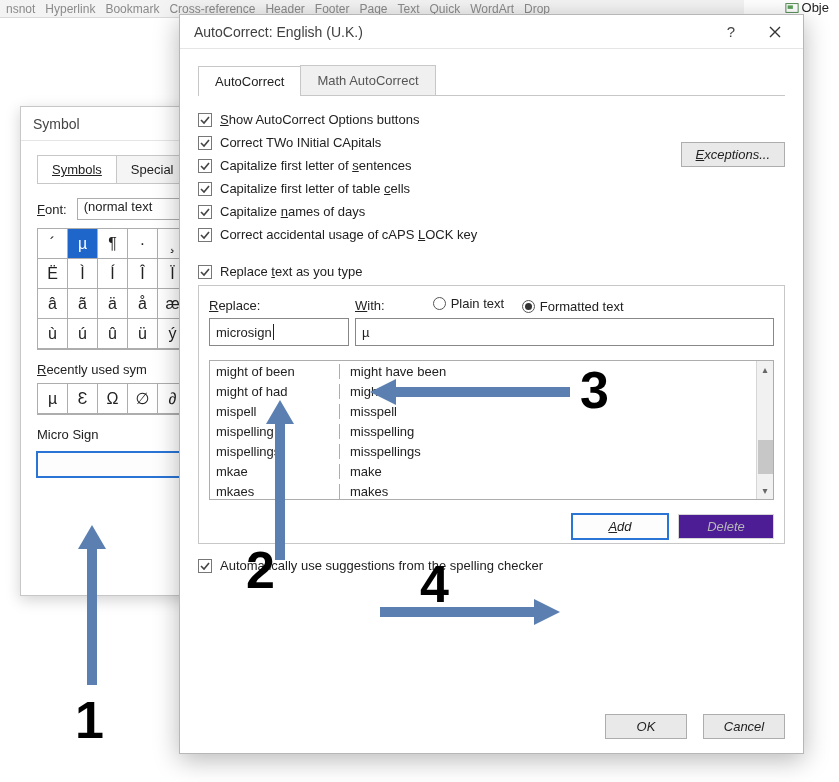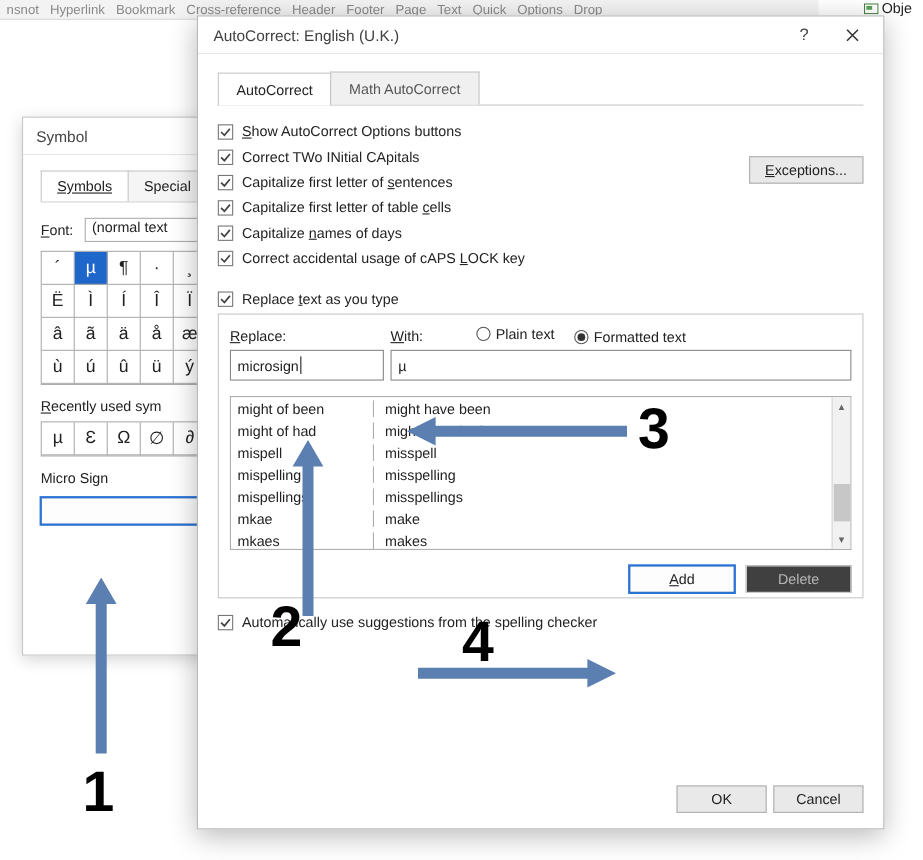--- a/index.html
+++ b/index.html
@@ -19,21 +19,21 @@
   .sym-tab.inactive{background:#f5f5f5;}
   .sym-tab.active{background:#fff;z-index:2;}
   .sym-row{margin-top:14px;display:flex;align-items:center;gap:6px;}
   .sym-row label{margin-right:4px;}
   .sel{border:1px solid #adadad;background:#fff;height:22px;padding:0 18px 0 6px;position:relative;flex:1;min-width:0;}
   .grid{margin-top:8px;border:1px solid #adadad;display:grid;grid-template-columns:repeat(5,30px);grid-auto-rows:30px;}
   .cell{border-right:1px solid #adadad;border-bottom:1px solid #adadad;display:flex;align-items:center;justify-content:center;font-size:16px;}
   .cell.selected{background:#1e66c9;color:#fff;}
   .recent-grid{margin-top:6px;border:1px solid #adadad;display:grid;grid-template-columns:repeat(5,30px);grid-auto-rows:30px;}
   .section-label{margin-top:12px;}
-  .btn{border:1px solid #adadad;background:#e9e9e9;padding:4px 14px;min-width:96px;text-align:center;}
+  .btn{border:1px solid #adadad;background:#e9e9e9;padding:4px 14px;min-width:96px;text-align:center;font-style:italic;}
   .btn.focus{outline:2px solid #2a74d5;outline-offset:-1px;background:#fdfdfd;}
   .under{text-decoration:underline;}
 
   
   .ac-dlg{position:absolute;left:179px;top:14px;width:625px;height:740px;background:#fff;border:1px solid #b7b7b7;box-shadow:0 6px 24px rgba(0,0,0,.28);}
   .ac-titlebar{height:34px;display:flex;align-items:center;padding:0 6px 0 14px;border-bottom:1px solid #e5e5e5;}
   .ac-title{flex:1;color:#404040;font-size:14px;}
   .win-btn{width:44px;height:30px;display:flex;align-items:center;justify-content:center;color:#444;font-size:15px;}
   .ac-body{padding:16px 18px 10px 18px;}
   .ac-tabs{display:flex;border-bottom:1px solid #c7c7c7;}
@@ -60,44 +60,44 @@
   .list-wrap{margin-top:14px;position:relative;}
   .list{border:1px solid #adadad;height:140px;overflow:hidden;}
   .lrow{display:flex;height:20px;align-items:center;}
   .lrow .c1{width:130px;padding-left:6px;border-right:1px solid #adadad;}
   .lrow .c2{flex:1;padding-left:10px;}
   .scroll{position:absolute;right:1px;top:1px;width:17px;height:138px;background:#f1f1f1;border-left:1px solid #d6d6d6;display:flex;flex-direction:column;justify-content:space-between;align-items:center;}
   .scroll .arr{width:15px;height:17px;display:flex;align-items:center;justify-content:center;color:#666;font-size:10px;}
   .scroll .thumb{width:15px;height:34px;background:#c7c7c7;margin-top:62px;}
   .add-row{display:flex;justify-content:flex-end;gap:10px;margin-top:14px;}
   .btn.primary{outline:2px solid #2a74d5;outline-offset:-1px;background:#fdfdfd;}
-  .btn.disabled{color:#b6b6b6;background:#404040;border-color:#d6d6d6;}
+  .btn.disabled{color:#b6b6b6;background:#4c1d95;border-color:#d6d6d6;}
   .spell-row{margin-top:14px;}
-  .dlg-btns{position:absolute;right:18px;bottom:14px;display:flex;gap:6px;}
+  .dlg-btns{position:absolute;right:18px;bottom:14px;display:flex;gap:16px;}
   .dlg-btns .btn{min-width:82px;}
 
   
   .anno{position:absolute;pointer-events:none;}
   .num{font-weight:900;font-size:52px;color:#000;font-family:Arial,Helvetica,sans-serif;}
   .arrow-svg{position:absolute;}
 </style>
 </head>
 <body>
 
 <div class="ribbon">
   <span>nsnot</span>
   <span>Hyperlink</span>
   <span>Bookmark</span>
   <span>Cross-reference</span>
   <span>Header</span>
   <span>Footer</span>
   <span>Page</span>
   <span>Text</span>
   <span>Quick</span>
-  <span>Options</span>
+  <span>WordArt</span>
   <span>Drop</span>
 </div>
 <div class="obj">
   <svg viewBox="0 0 16 16">
       <rect x="1" y="3" width="14" height="10" fill="none" stroke="#3a7b3a"></rect>
       <rect x="3" y="5" width="6" height="4" fill="#5aa15a"></rect>
     </svg>
   <span>Obje</span>
 </div>
 

